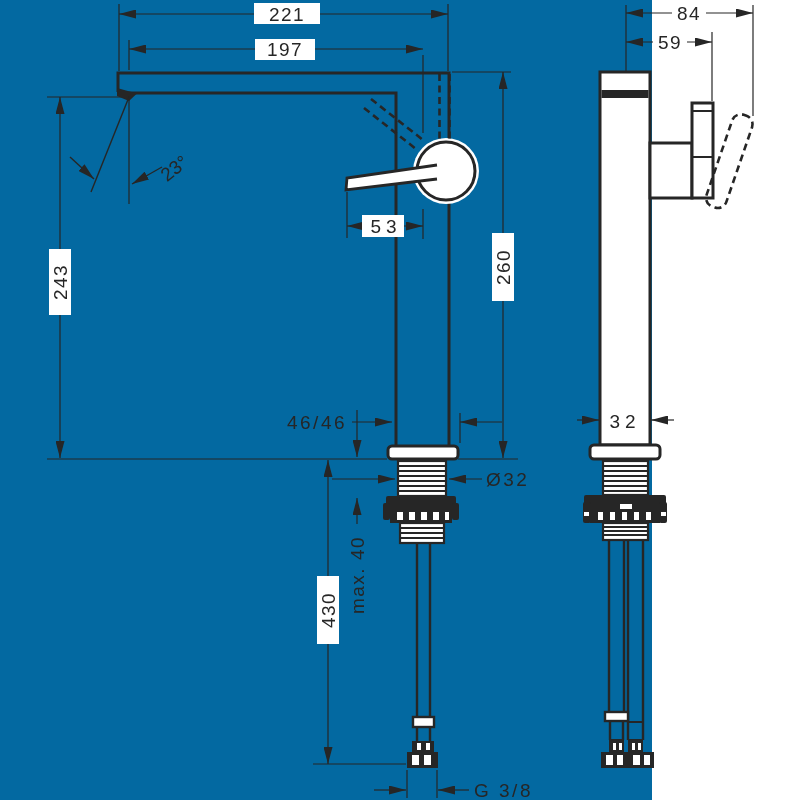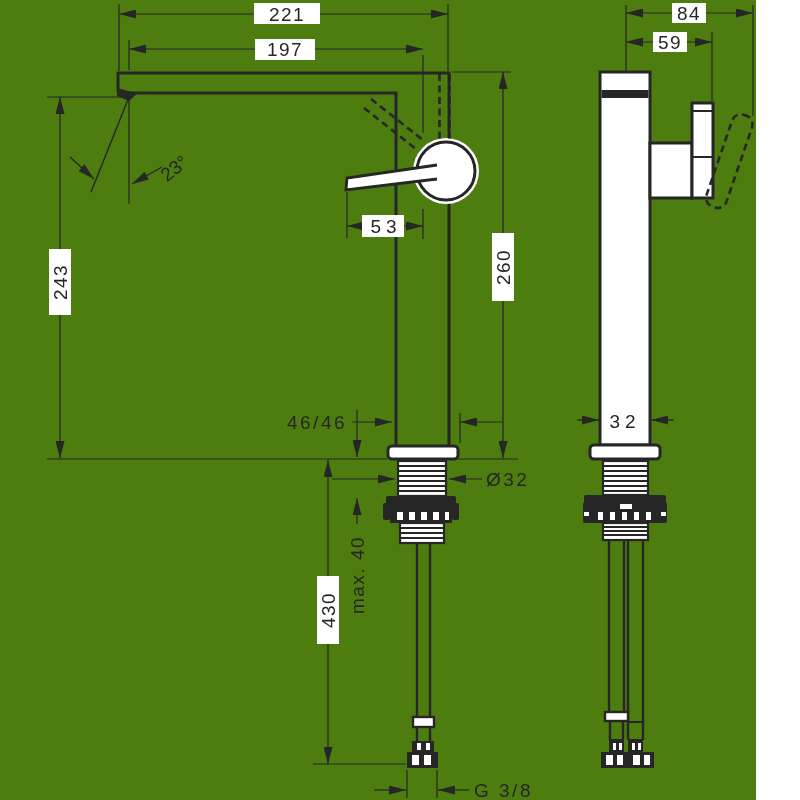--- a/index.html
+++ b/index.html
@@ -1,16 +1,16 @@
 <!DOCTYPE html>
 <html><head>
 <meta charset="utf-8">
 <style>
   html,body{margin:0;padding:0;background:#fff}
-  .stage{width:756px;height:800px;position:relative;background:#4d7c0f}
+  .stage{width:652px;height:800px;position:relative;background:#0369a1}
   .dim{font-family:"Liberation Sans",sans-serif;font-size:19px;fill:#262626}
   .ls1{letter-spacing:1.5px}
   .ls2{letter-spacing:2.5px}
   .ls5{letter-spacing:5px}
 </style>
 </head>
 <body>
 
 <div class="stage">
 <svg width="800" height="800" viewBox="0 0 800 800">

